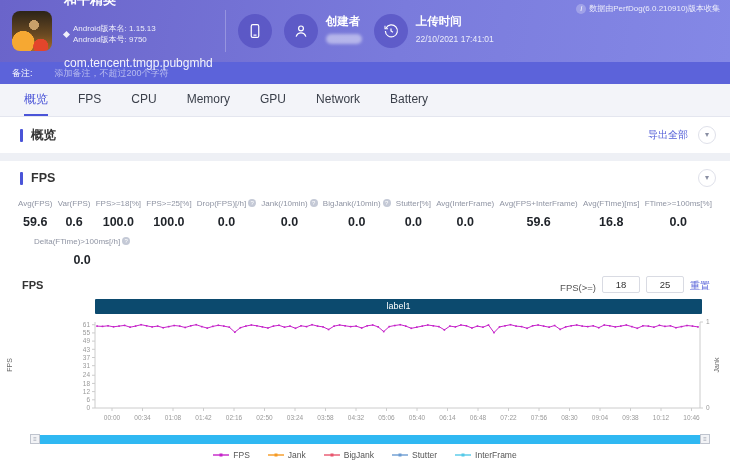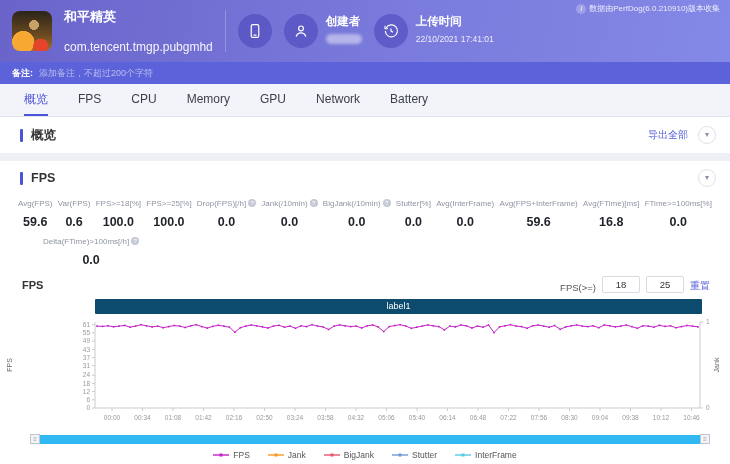--- a/index.html
+++ b/index.html
@@ -36,21 +36,21 @@
   .item-value { font-size:8.5px; color:rgba(255,255,255,.85); margin-top:5px; }
   .masked { width:36px; height:10px; margin-top:5px; border-radius:5px;
             background:rgba(255,255,255,.45); filter:blur(1.5px); }
   .collected { position:absolute; top:3px; right:10px; font-size:8px;
                color:rgba(255,255,255,.85); display:flex; align-items:center; gap:3px; }
   .collected .info-badge { background:rgba(255,255,255,.25); }
 
   
   .note-bar { height:22px; background:#5c63da; display:flex; align-items:center;
               padding:0 12px; font-size:9px; }
-  .note-label { color:#fff; font-weight:bold; margin-right:6px; }
+  .note-label { color:#fff; font-weight:normal; margin-right:22px; }
   .note-ph { color:rgba(255,255,255,.55); }
 
   
   .tabs { height:33px; background:#f3f4f9; border-bottom:1px solid #e4e6ef;
           display:flex; align-items:stretch; gap:30px; padding:0 24px; }
   .tab { display:flex; align-items:center; font-size:12px; color:#3a3f4a;
          border-bottom:2px solid transparent; cursor:pointer; }
   .tab.active { color:#4a54d8; border-bottom-color:#4a54d8; }
 
   
@@ -70,21 +70,21 @@
              padding:0 14px 0 20px; height:26px; }
 
   
   .stats { display:flex; justify-content:space-between; padding:8px 18px 0 18px; }
   .stat { text-align:center; }
   .stat-label { font-size:8px; color:#8f94a3; white-space:nowrap;
                 display:flex; align-items:flex-start; justify-content:center; gap:2px; }
   .q-icon { width:8px; height:8px; border-radius:50%; background:#c4c9d6; color:#fff;
             font-size:6px; display:inline-flex; align-items:center; justify-content:center; }
   .stat-value { font-size:12.5px; font-weight:bold; color:#1f2329; margin-top:7px; }
-  .stats2 { padding:8px 18px 0 43px; display:flex; }
+  .stats2 { padding:8px 18px 0 34px; display:flex; }
 
   
   .chart-head { display:flex; align-items:center; justify-content:space-between;
                 padding:0 20px 0 22px; margin-top:9px; }
   .chart-title { font-size:11px; font-weight:bold; color:#333; }
   .threshold { display:flex; align-items:flex-end; gap:6px; font-size:9.5px; color:#555; }
   .threshold input { width:38px; height:17px; border:1px solid #d9dbe3; border-radius:2px;
                      text-align:center; font-size:9.5px; color:#333;
                      font-family:"Liberation Sans", sans-serif; }
   .banner { margin:6px 28px 0 95px; height:15px; background:#0c4a6e; border-radius:1px;
@@ -102,20 +102,27 @@
   .legend-item { display:flex; align-items:center; gap:4px; font-size:8.5px; color:#555;
                  cursor:pointer; }
 </style>
 </head>
 <body>
 
 <header class="hdr">
   <div class="app-icon"></div>
   <div class="app-meta">
     <div class="app-name">和平精英</div>
+    <div class="ver-row">
+      <span class="diamond-icon"></span>
+      <div class="ver-lines">
+        <div>Android版本名: 1.15.13</div>
+        <div>Android版本号: 9750</div>
+      </div>
+    </div>
     <div class="pkg">com.tencent.tmgp.pubgmhd</div>
   </div>
   <div class="hdr-divider"></div>
 
   <div class="hdr-block">
     <div class="circle-icon">
       <svg width="18" height="18" viewBox="0 0 24 24" fill="none" stroke="#fff" stroke-width="1.6">
         <rect x="7" y="3.5" width="10" height="17" rx="2"></rect>
           <line x1="10" y1="17.5" x2="14" y2="17.5"></line>
       </svg>

